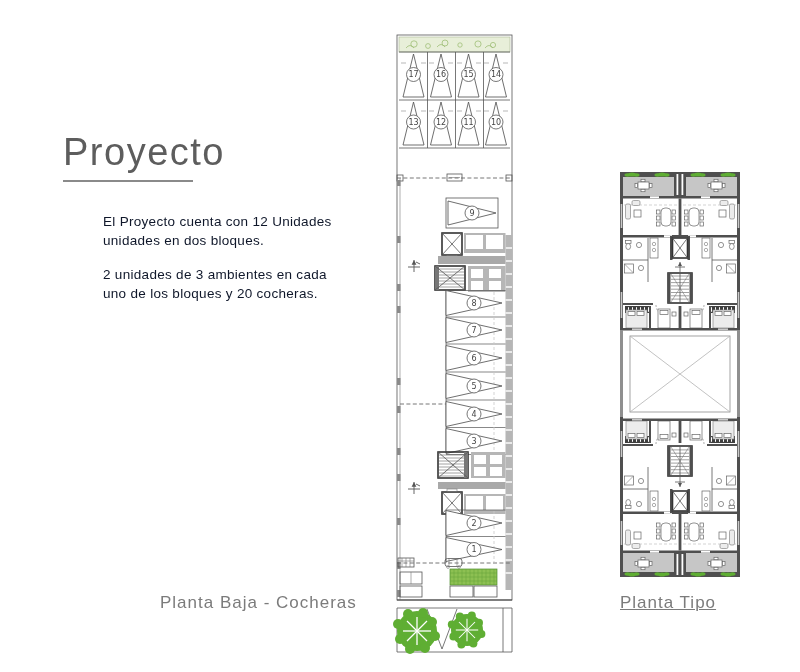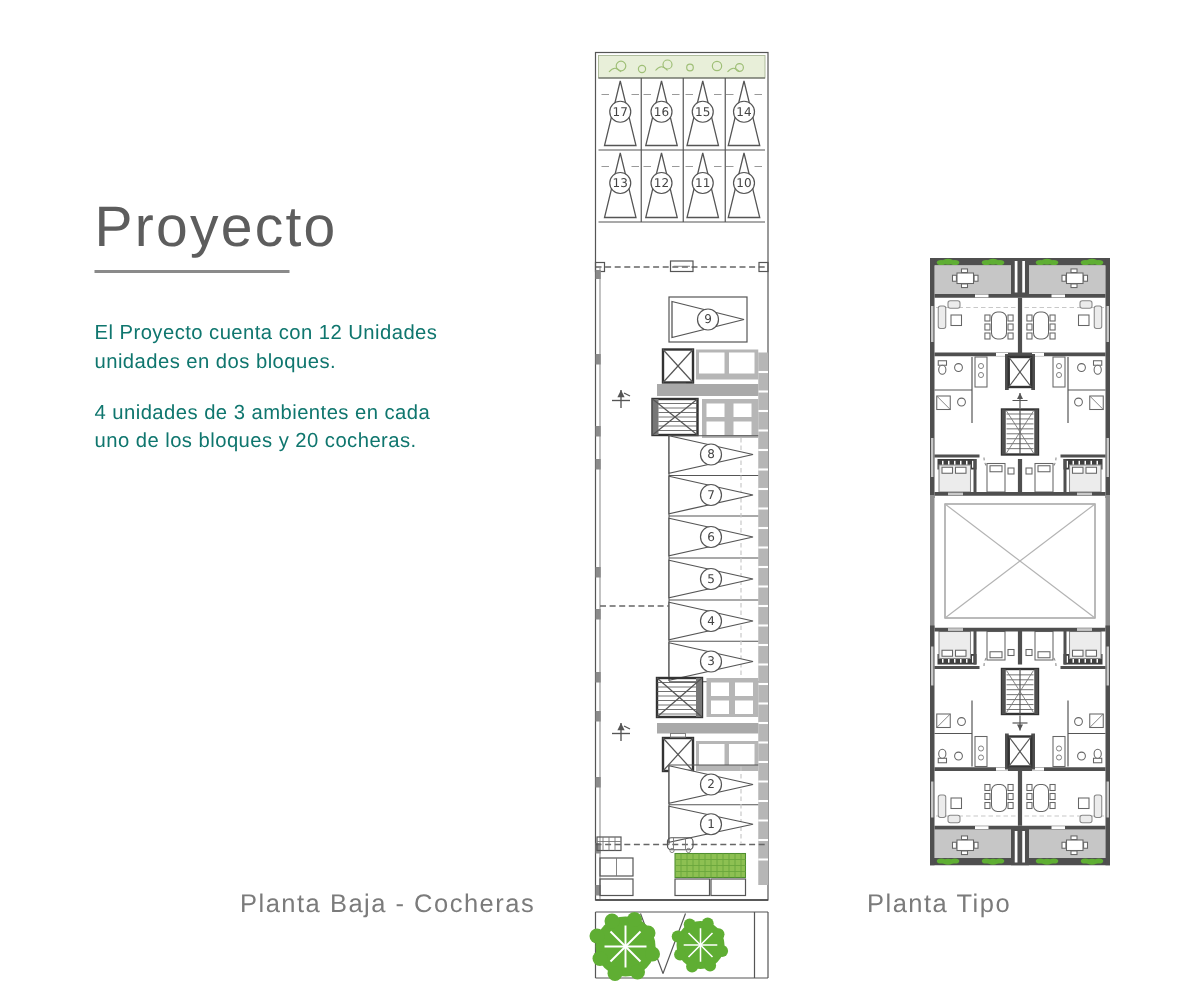--- a/index.html
+++ b/index.html
@@ -2,28 +2,28 @@
 <html><head>
 <meta charset="utf-8">
 <style>
   html,body{margin:0;padding:0;background:#fff;}
   #canvas{position:relative;width:800px;height:672px;background:#ffffff;overflow:hidden;
           font-family:"Liberation Sans", sans-serif;}
   
   .intro{position:absolute;left:63px;top:92px;width:300px;color:#6e6e6e;}
   .intro-title{font-size:38px;font-weight:300;letter-spacing:1.5px;color:#5d5d5d;line-height:1.1;margin-top:40px;}
   .intro-underline{width:130px;border-bottom:2px solid #8a8a8a;margin-top:6px;}
-  .intro-p{margin-top:0;font-size:13.5px;line-height:1.45;letter-spacing:.3px;color:#0f766e;}
+  .intro-p{margin-top:0;font-size:13.5px;line-height:1.45;letter-spacing:.3px;color:#0f172a;margin-left:40px;}
   .p1{margin-top:30px;}
   .p2{margin-top:14px;}
   .intro-p span{display:block;}
   
   .plan-label{position:absolute;font-size:17px;letter-spacing:1px;color:#7b7b7b;text-align:left;}
   #label-baja{left:160px;top:593px;width:260px;}
-  #label-tipo{left:578px;top:593px;width:160px;}
+  #label-tipo{left:620px;top:593px;width:160px;text-decoration:underline;}
   
   .plan-svg{position:absolute;}
   .ln{stroke:#555;stroke-width:.8;fill:none;}
   .lnT{stroke:#333;stroke-width:1.6;fill:none;}
   .cone{stroke:#555;stroke-width:.85;fill:#ffffff;}
   .pcirc{fill:#ffffff;stroke:#555;stroke-width:.8;}
   .pnum{font-family:"DejaVu Sans",sans-serif;font-size:8px;fill:#444;text-anchor:middle;}
   .dash{stroke:#666;stroke-width:.9;stroke-dasharray:4 2.4;fill:none;}
   .dashlight{stroke:#c8c8c8;stroke-width:.8;stroke-dasharray:3 2;fill:none;}
   .gray{fill:#b6b6b6;}
@@ -41,21 +41,21 @@
 <div id="canvas">
 
   <div class="intro">
     <div class="intro-title">Proyecto</div>
     <div class="intro-underline"></div>
     <p class="intro-p p1">
       <span>El Proyecto cuenta con 12 Unidades</span>
       <span>unidades en dos bloques.</span>
     </p>
     <p class="intro-p p2">
-      <span>4 unidades de 3 ambientes en cada</span>
+      <span>2 unidades de 3 ambientes en cada</span>
       <span>uno de los bloques y 20 cocheras.</span>
     </p>
   </div>
 
   <svg class="plan-svg" style="left:390px;top:30px" width="130" height="635" viewBox="0 0 130 635">
     <defs>
       <g id="tree-shape">
         <circle r="20"></circle>
         <circle cx="15" cy="-9" r="5"></circle>
           <circle cx="18" cy="5" r="5"></circle>

